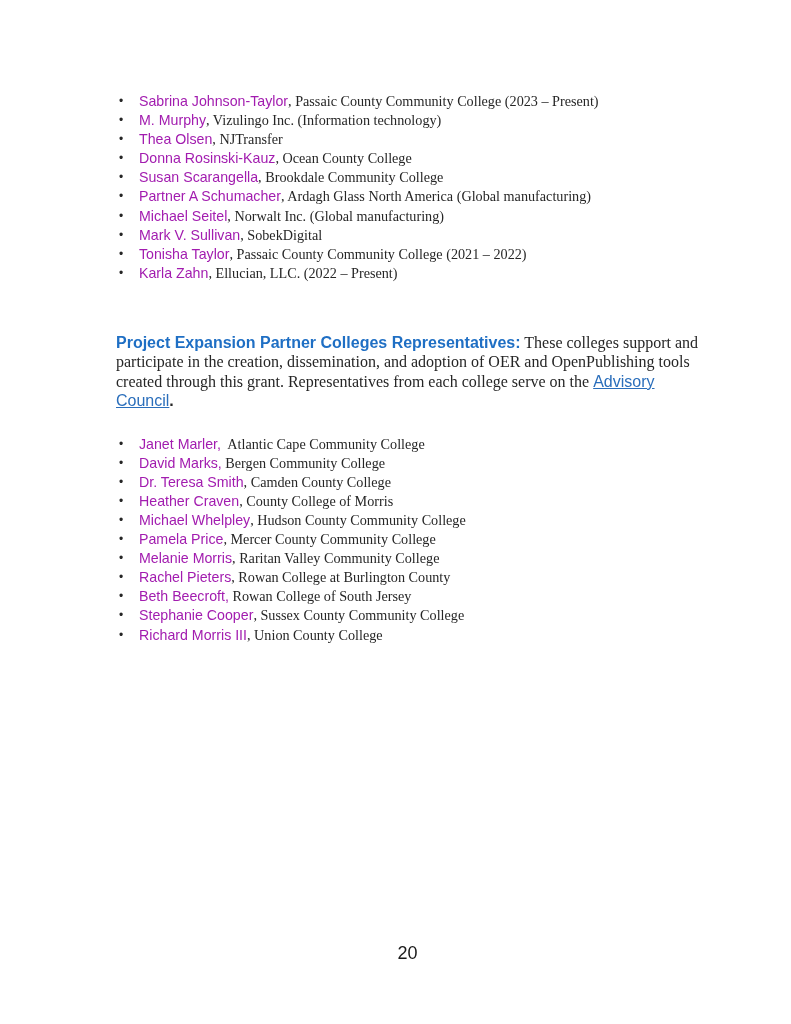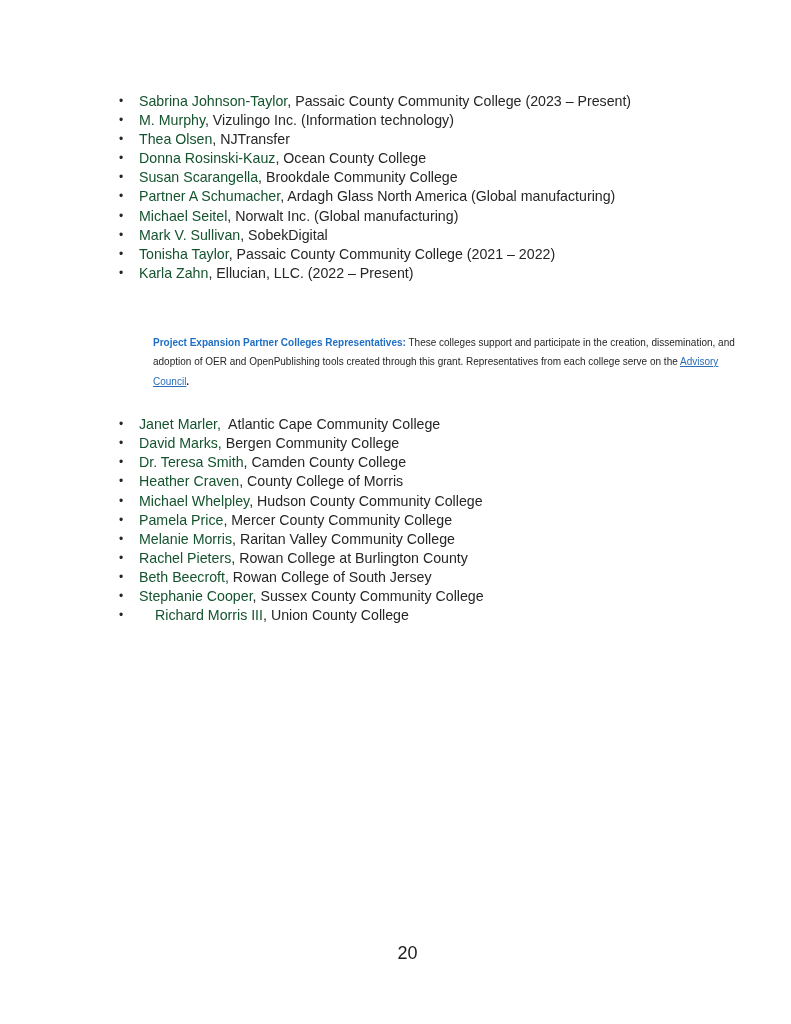--- a/index.html
+++ b/index.html
@@ -52,38 +52,38 @@
     position: absolute;
     left: 3px;
     top: 0;
     width: 10px;
     text-align: left;
     color: #262626;
     font-size: 12px;
     line-height: 19.1px;
   }
   .lnk {
-    color: #14532d;
+    color: #a21caf;
   }
   .lnk-u {
     color: #2a6ebb;
     text-decoration: underline;
   }
   .plain {
     color: #262626;
+    font-family: Liberation Serif, serif;
   }
 
   
   .para-block {
     margin-top: 50px;
-    font-size: 10px;
+    font-size: 16px;
     line-height: 19.4px;
     color: #262626;
     width: 596px;
-    margin-left: 37px;
   }
   .para-head {
     color: #1f6fc4;
     font-weight: bold;
   }
   .para-block .dot-bold {
     font-weight: bold;
     color: #262626;
   }
 
@@ -133,20 +133,20 @@
         <li><span class="bullet">•</span><a class="lnk" href="#" style="text-decoration: none;">Janet Marler,</a><span class="plain">  Atlantic Cape Community College</span></li>
         <li><span class="bullet">•</span><a class="lnk" href="#" style="text-decoration: none;">David Marks,</a><span class="plain"> Bergen Community College</span></li>
         <li><span class="bullet">•</span><a class="lnk" href="#" style="text-decoration: none;">Dr. Teresa Smith</a><span class="plain">, Camden County College</span></li>
         <li><span class="bullet">•</span><a class="lnk" href="#" style="text-decoration: none;">Heather Craven</a><span class="plain">, County College of Morris</span></li>
         <li><span class="bullet">•</span><a class="lnk" href="#" style="text-decoration: none; margin-top: 17px;">Michael Whelpley</a><span class="plain">, Hudson County Community College</span></li>
         <li><span class="bullet">•</span><a class="lnk" href="#" style="text-decoration: none;">Pamela Price</a><span class="plain">, Mercer County Community College</span></li>
         <li><span class="bullet">•</span><a class="lnk" href="#" style="text-decoration: none;">Melanie Morris</a><span class="plain">, Raritan Valley Community College</span></li>
         <li><span class="bullet">•</span><a class="lnk" href="#" style="text-decoration: none; text-align: right;">Rachel Pieters</a><span class="plain">, Rowan College at Burlington County</span></li>
         <li><span class="bullet">•</span><a class="lnk" href="#" style="text-decoration: none;">Beth Beecroft,</a><span class="plain"> Rowan College of South Jersey</span></li>
         <li><span class="bullet">•</span><a class="lnk" href="#" style="text-decoration: none;">Stephanie Cooper</a><span class="plain">, Sussex County Community College</span></li>
-        <li><span class="bullet">•</span><a class="lnk" href="#" style="text-decoration: none; margin-left: 16px;">Richard Morris III</a><span class="plain">, Union County College</span></li>
+        <li><span class="bullet">•</span><a class="lnk" href="#" style="text-decoration: none;">Richard Morris III</a><span class="plain">, Union County College</span></li>
       </ul>
 
   </div>
 
   <div class="page-number">20</div>
 
 </div>
 
 </body></html>

